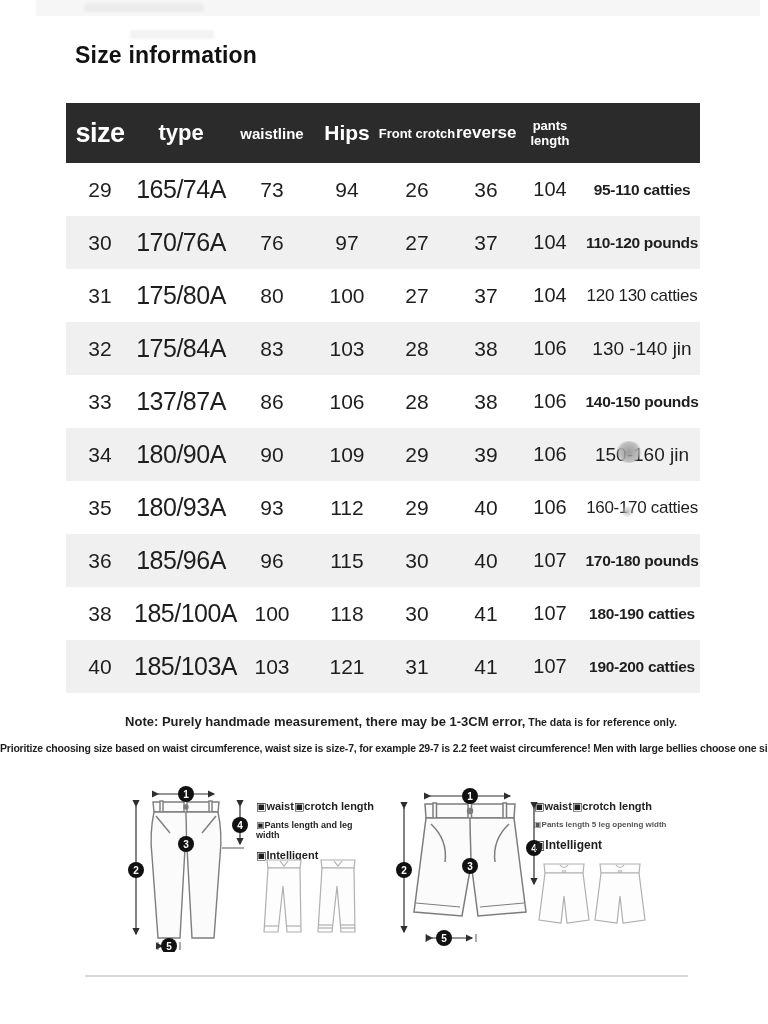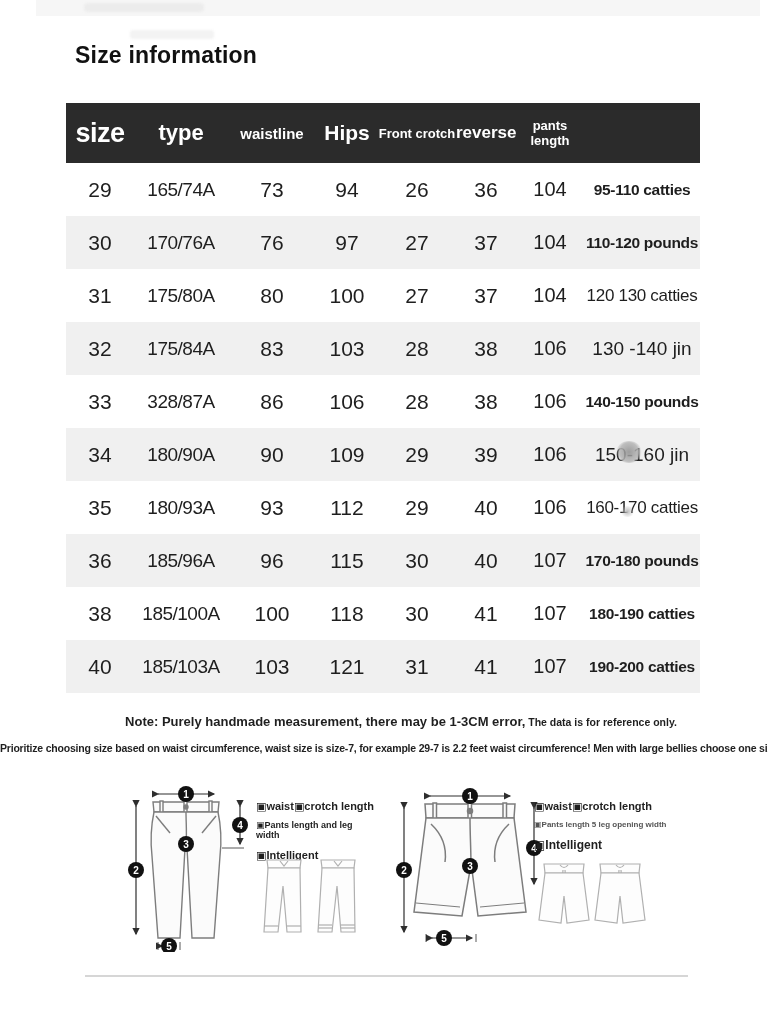--- a/index.html
+++ b/index.html
@@ -31,21 +31,21 @@
   .h6{font-size:13px;}
   .h7{font-size:12.5px;}
 
   .trow{
     display:grid;grid-template-columns:68px 94px 88px 62px 78px 60px 68px 116px;
     height:53px;align-items:center;background:#ffffff;
   }
   .trow:nth-child(odd){background:#f0f0f0;}
   .cell{text-align:center;color:#1e1e1e;}
   .c0{font-size:21px;}
-  .c1{font-size:19px;letter-spacing:-.5px;}
+  .c1{font-size:25px;letter-spacing:-.5px;}
   .c2,.c3,.c4,.c5{font-size:21px;}
   .c6{font-size:20px;}
   .c7{font-size:15.5px;font-weight:700;letter-spacing:-.3px;}
   .table>div:nth-child(5) .c7,.table>div:nth-child(7) .c7{font-size:19px;font-weight:400;letter-spacing:0;}
   .table>div:nth-child(4) .c7,.table>div:nth-child(8) .c7{font-size:17px;font-weight:500;}
 
   
   .blob1{position:absolute;left:616px;top:441px;width:26px;height:22px;border-radius:50%;
     background:radial-gradient(circle,#8f8f8f 0%,#b5b5b5 55%,rgba(200,200,200,0) 75%);opacity:.85;}
   .blob2{position:absolute;left:620px;top:506px;width:15px;height:11px;border-radius:50%;
@@ -124,21 +124,21 @@
       <span class="cell c1">175/84A</span>
       <span class="cell c2">83</span>
       <span class="cell c3">103</span>
       <span class="cell c4">28</span>
       <span class="cell c5">38</span>
       <span class="cell c6">106</span>
       <span class="cell c7">130 -140 jin</span>
   </div>
   <div class="trow">
     <span class="cell c0">33</span>
-      <span class="cell c1">328/87A</span>
+      <span class="cell c1">137/87A</span>
       <span class="cell c2">86</span>
       <span class="cell c3">106</span>
       <span class="cell c4">28</span>
       <span class="cell c5">38</span>
       <span class="cell c6">106</span>
       <span class="cell c7">140-150 pounds</span>
   </div>
   <div class="trow">
     <span class="cell c0">34</span>
       <span class="cell c1">180/90A</span>

